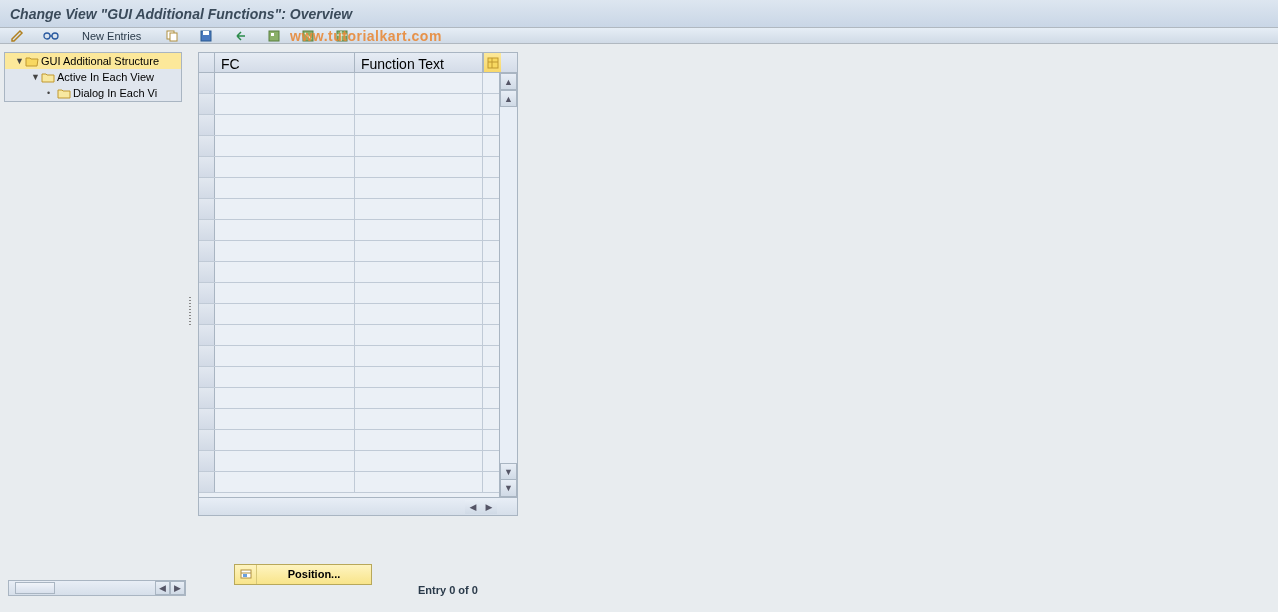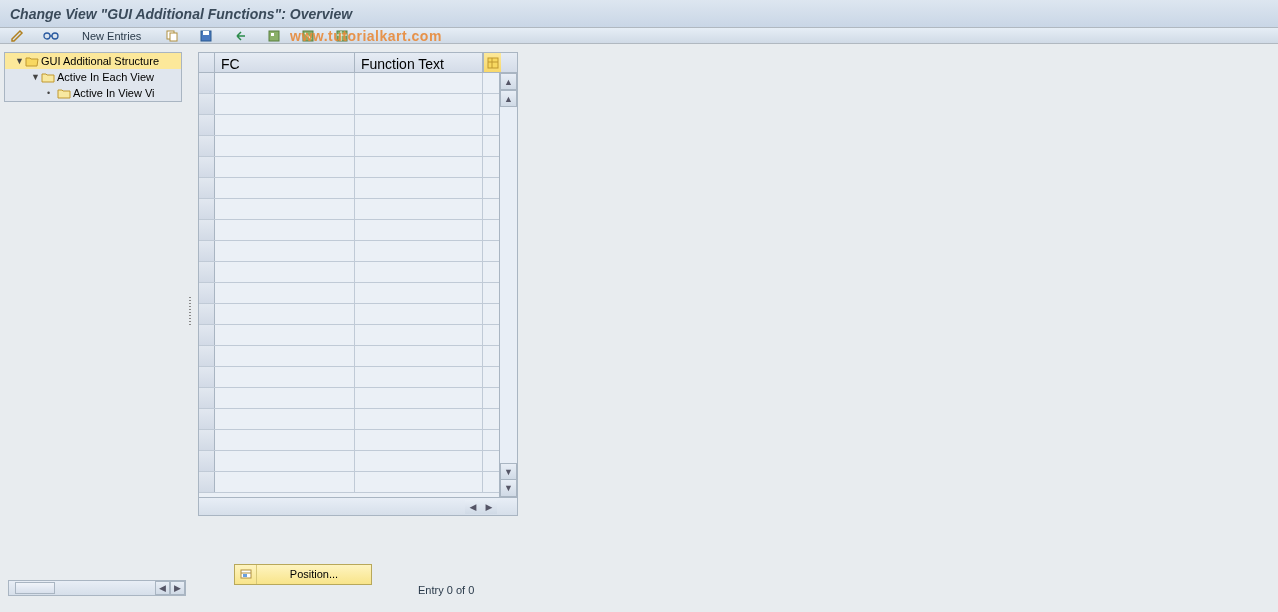--- a/index.html
+++ b/index.html
@@ -231,20 +231,21 @@
       display:flex; align-items:center; justify-content:center;
       font-size:9px; color:#556;
       cursor:pointer;
     }
     .footer-area {
       padding-top: 36px;
       display: flex;
       align-items: center;
       padding-left: 36px;
       gap: 46px;
+      font-weight: bold;
     }
     .position-btn {
       display: flex;
       align-items: center;
       background: linear-gradient(to bottom, #fef4c0, #f8e48a);
       border: 1px solid #b8a85a;
       height: 21px;
       width: 138px;
       cursor: pointer;
     }
@@ -375,21 +376,21 @@
         </span>
         <span>Active In Each View</span>
       </div>
       <div class="tree-node tree-indent-3">
         <span class="tree-arrow">•</span>
         <span class="tree-icon">
           <svg width="14" height="12">
                 <path d="M1 3 L5 3 L6 4 L13 4 L13 11 L1 11 Z" fill="#f8e8a0" stroke="#c09830"></path>
               </svg>
         </span>
-        <span>Active In View Vi</span>
+        <span>Dialog In Each Vi</span>
       </div>
     </div>
   </div>
   <div class="hscroll-bottom">
     <span class="thumb"></span>
     <span class="btns">
       <span class="sbtn">◀</span>
       <span class="sbtn">▶</span>
     </span>
   </div>

